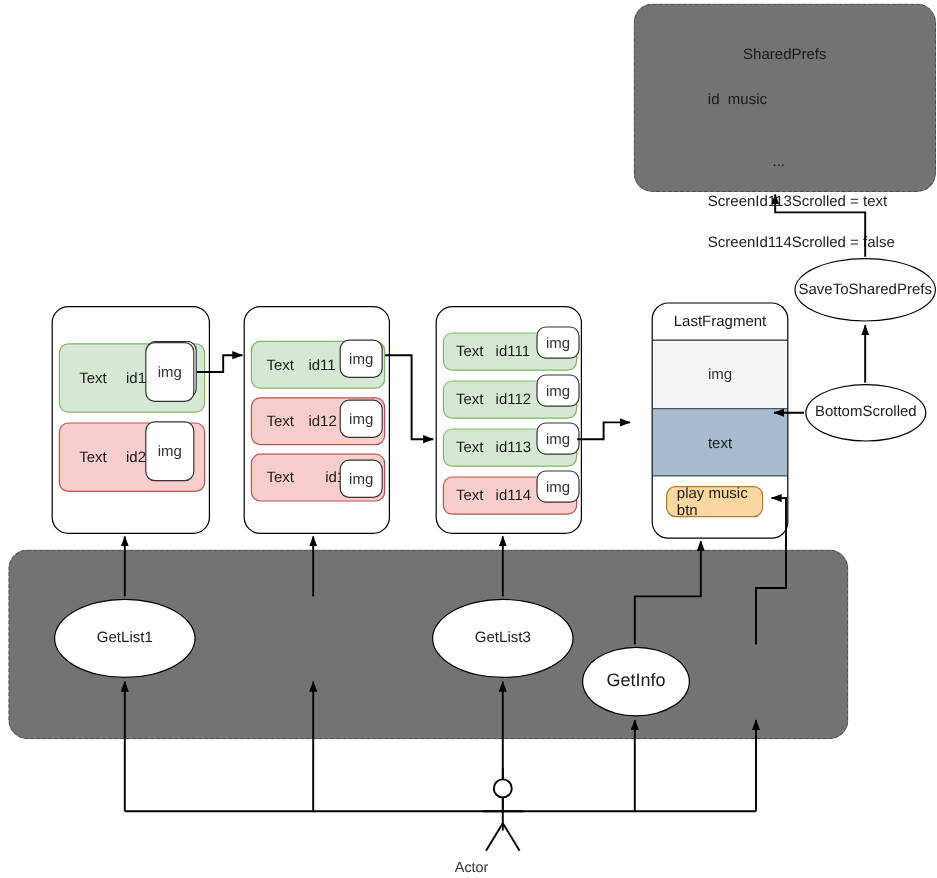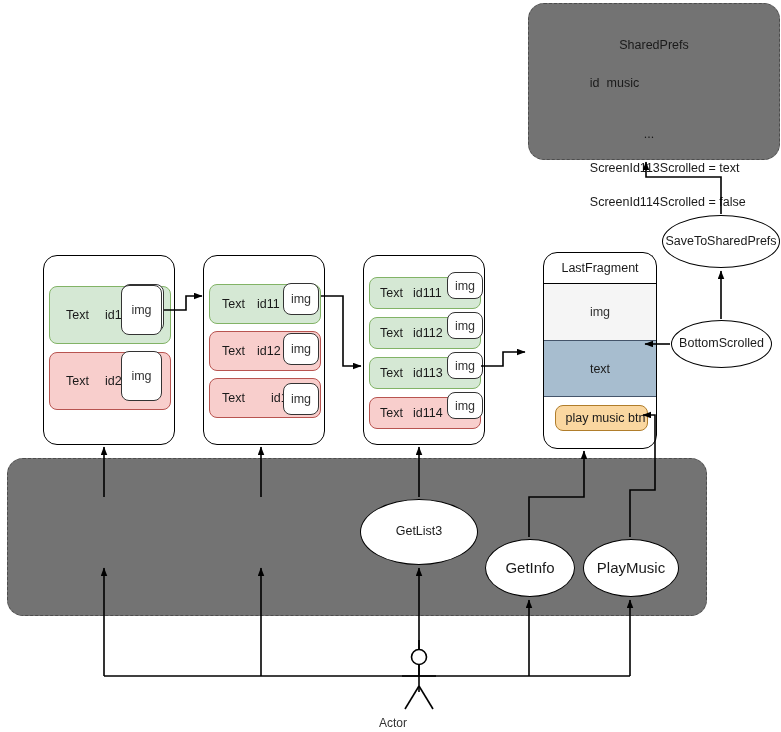--- a/index.html
+++ b/index.html
@@ -116,40 +116,40 @@
   <div class="imgbox" style="left:447px;top:272px;width:36px;height:27px;">img</div>
   <div class="imgbox" style="left:447px;top:312px;width:36px;height:27px;">img</div>
   <div class="imgbox" style="left:447px;top:352px;width:36px;height:27px;">img</div>
   <div class="imgbox" style="left:447px;top:392px;width:36px;height:27px;">img</div>
 
   <div class="card" style="left:527px;top:252px;width:114px;height:197px;overflow:hidden;margin-left:16px;">
     <div class="lf-title">LastFragment</div>
     <div class="lf-sep" style="left:0;top:30px;width:114px;"></div>
     <div class="lf-img" style="left:0;top:31px;width:112px;height:56px;">img</div>
     <div class="lf-text" style="left:0;top:87px;width:112px;height:57px;">text</div>
-    <div class="lf-btn" style="left:11px;top:152px;width:93px;height:26px;padding-left:8px;">play music btn</div>
+    <div class="lf-btn" style="left:11px;top:152px;width:81px;height:26px;padding-left:8px;">play music btn</div>
   </div>
 
   <div class="ell" style="left:671px;top:320px;width:101px;height:48px;">
     <span>BottomScrolled</span>
   </div>
   <div class="ell" style="left:662px;top:215px;width:118px;height:53px;">
     <span>SaveToSharedPrefs</span>
   </div>
 
   <div class="node dashbox" style="left:7px;top:458px;width:700px;height:158px;"></div>
 
+  <div class="ell" style="left:45px;top:499px;width:118px;height:66px;">
+    <span>GetList1</span>
+  </div>
   <div class="ell" style="left:360px;top:499px;width:118px;height:66px;">
     <span>GetList3</span>
   </div>
   <div class="ell small" style="left:485px;top:539px;width:90px;height:58px;">
     <span>GetInfo</span>
-  </div>
-  <div class="ell small" style="left:583px;top:539px;width:96px;height:58px;">
-    <span>PlayMusic</span>
   </div>
 
   <div class="actor-label" style="left:379px;top:716px;width:80px;">Actor</div>
 
   <svg class="layer" viewBox="0 0 781 732">
     <defs>
       <marker id="ah" markerWidth="10" markerHeight="10" refX="8.4" refY="3.4" orient="auto" markerUnits="userSpaceOnUse">
         <path d="M0,0 L9,3.4 L0,6.8 z" fill="#000"></path>
       </marker>
     </defs>

